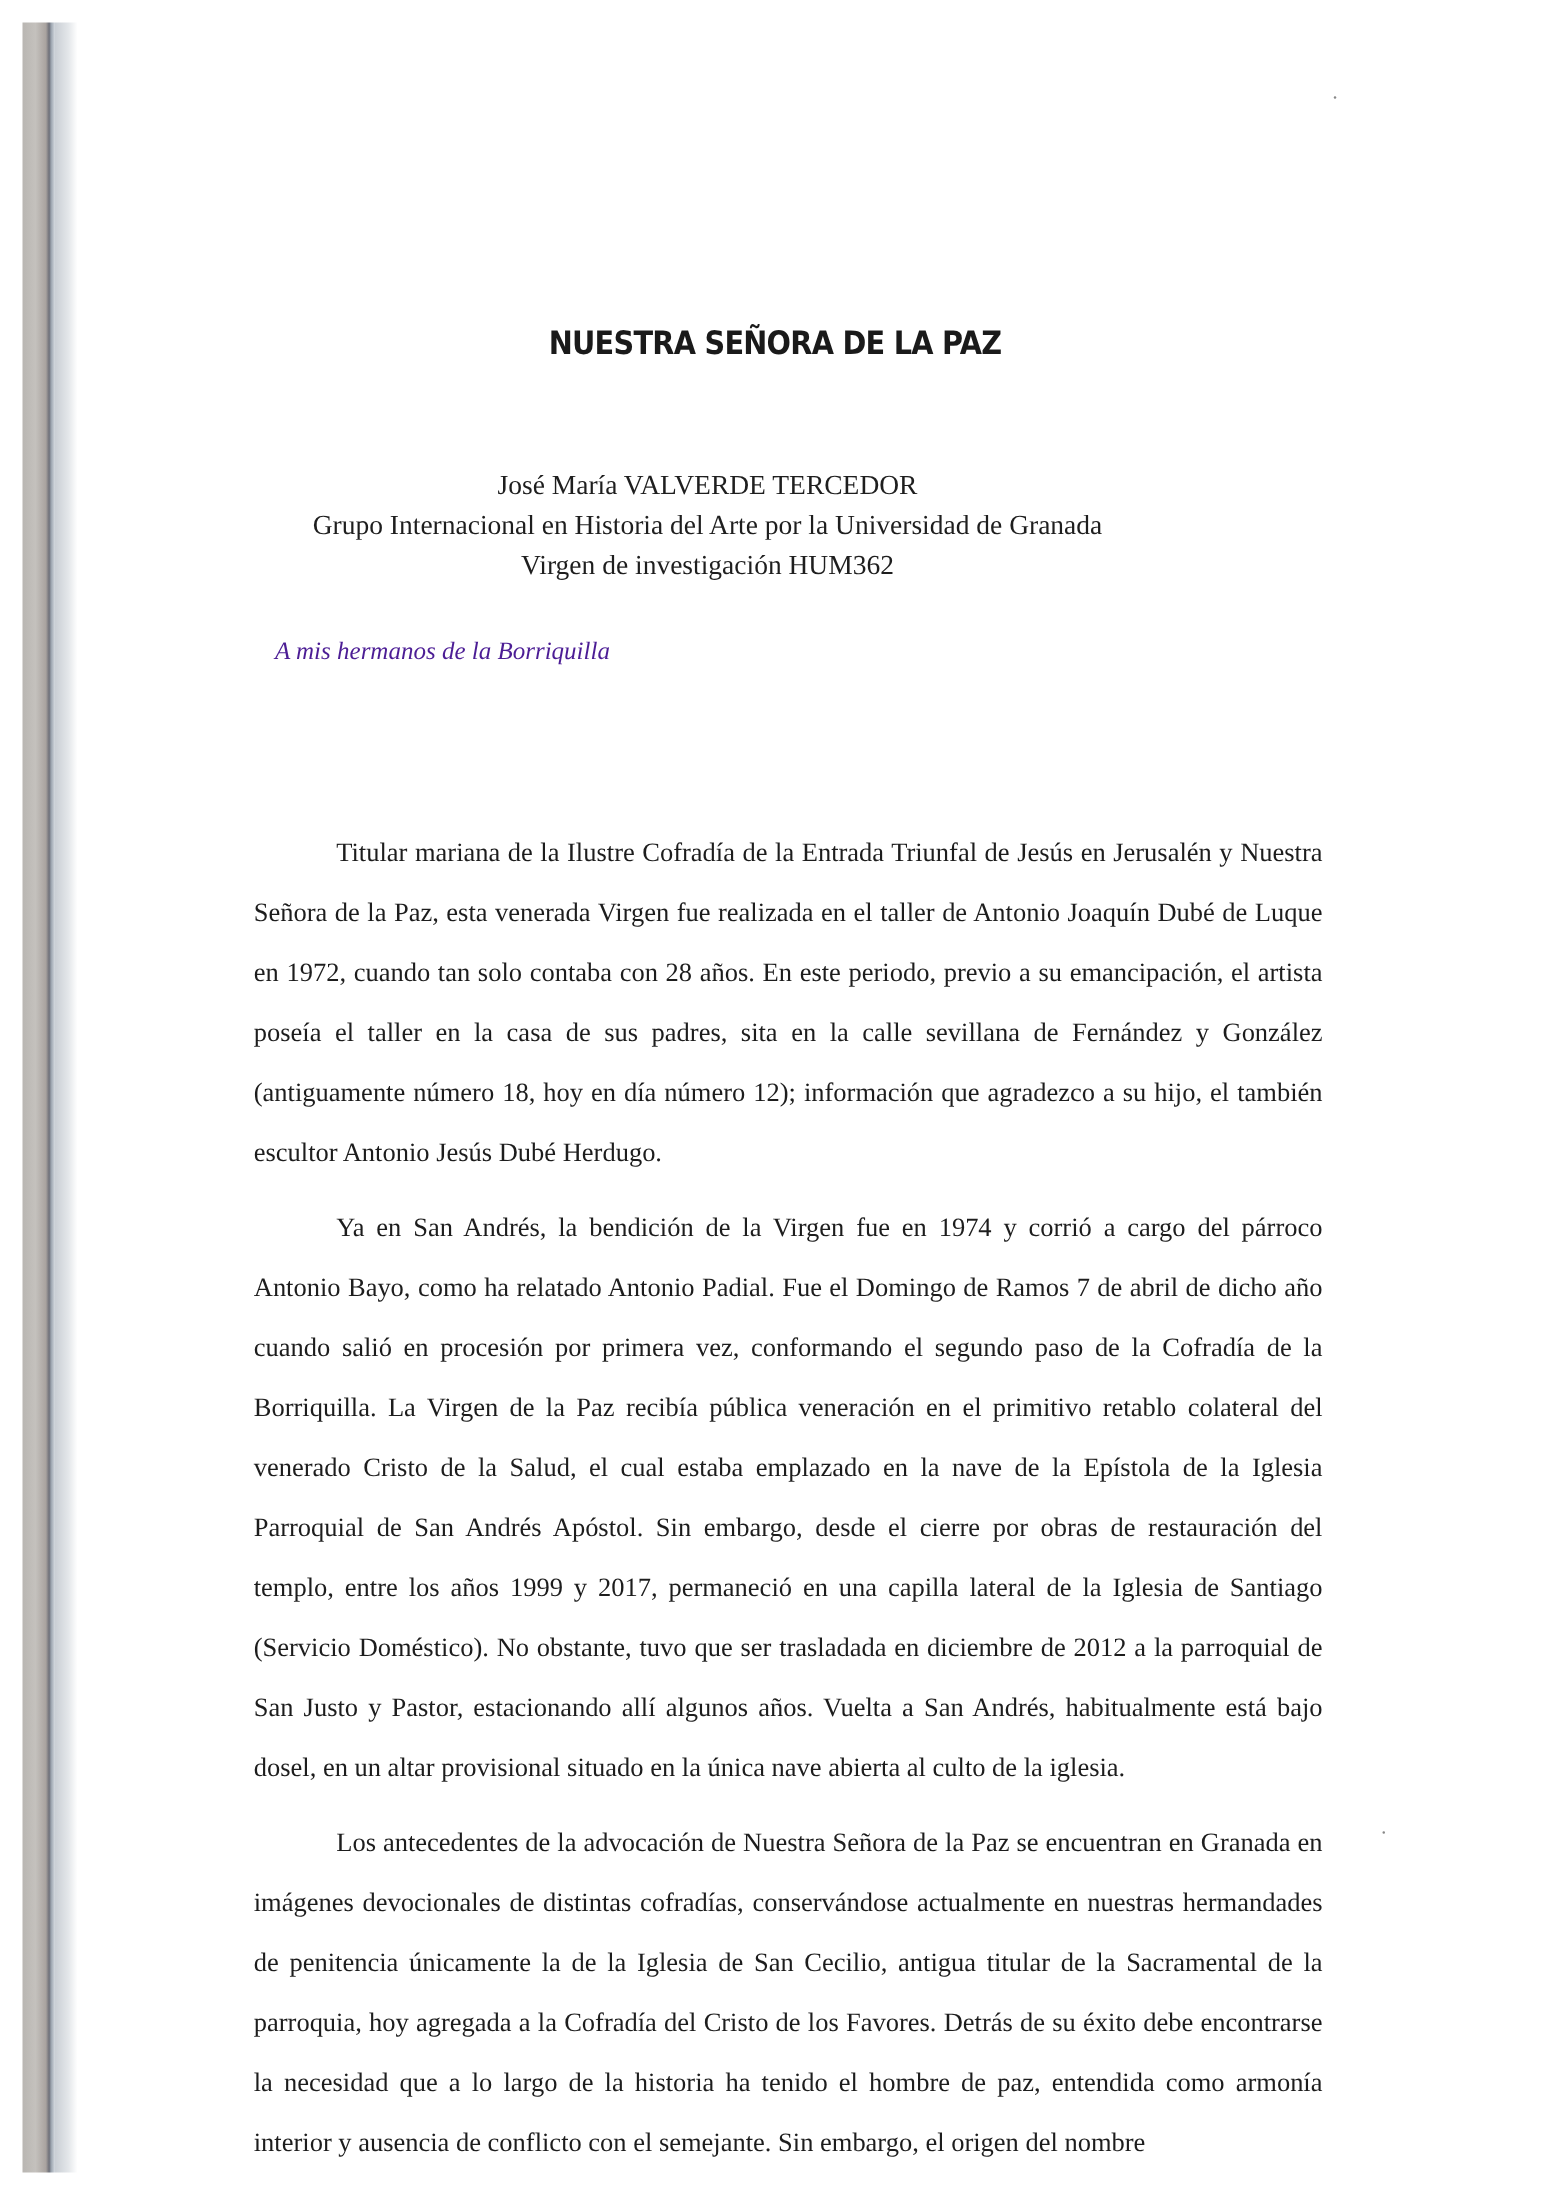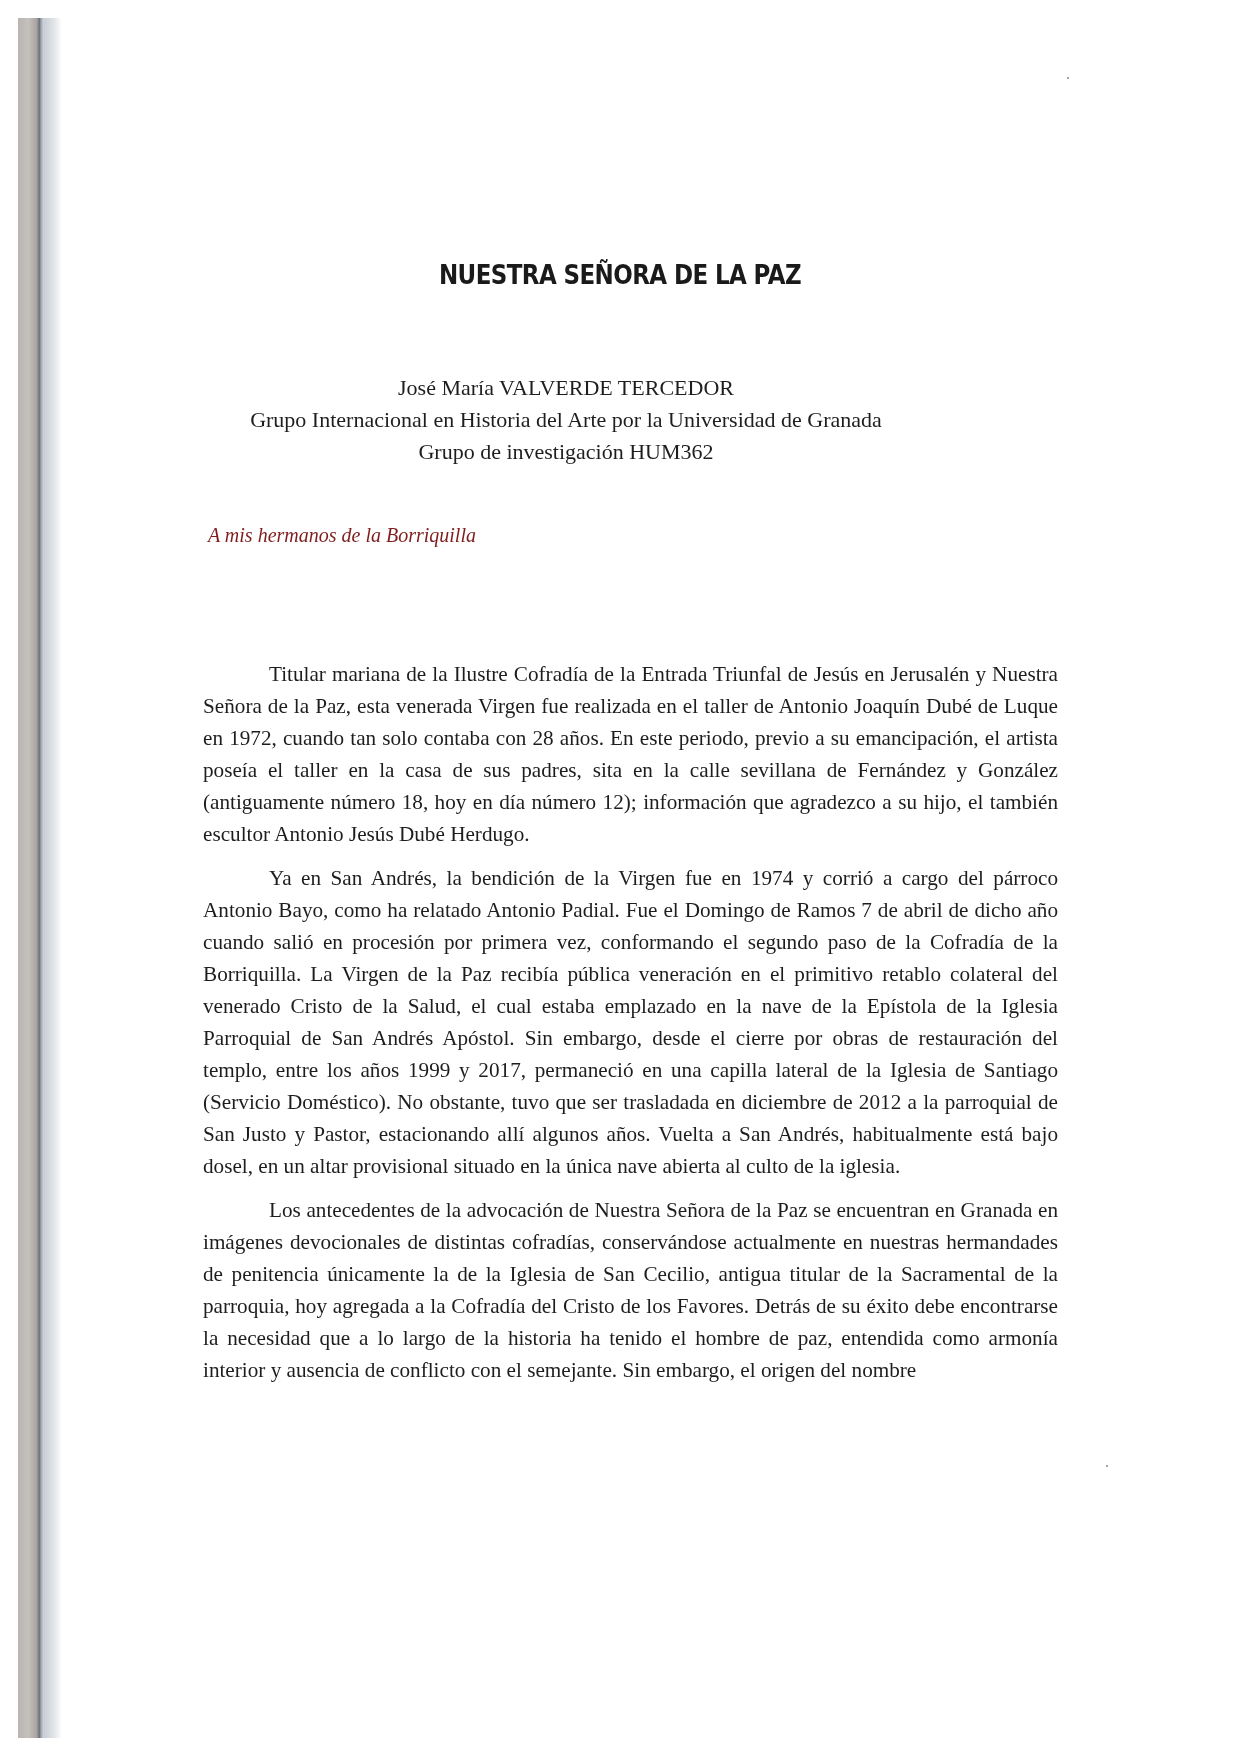--- a/index.html
+++ b/index.html
@@ -18,45 +18,45 @@
   .title {
     position: absolute; left: 0; width: 1240px; top: 262px; text-align: center;
     font-family: "DejaVu Sans", sans-serif; font-weight: bold; font-size: 23px;
     letter-spacing: -0.6px; color: #1a1a1a; transform: scaleY(1.12);
   }
   .author-block {
     position: absolute; left: 0; width: 1132px; top: 372px; text-align: center;
     font-size: 22px; line-height: 32px; color: #1e1e1e;
   }
   .dedication {
-    position: absolute; left: 208px; top: 510px; font-style: italic; font-size: 20px; color: #7f1d1d; margin-top: 14px;
+    position: absolute; left: 220px; top: 510px; font-style: italic; font-size: 20px; color: #4c1d95;
   }
   .body-text {
     position: absolute; left: 203px; width: 855px; top: 658px;
-    font-size: 21.2px; line-height: 32px; text-align: justify; color: #1d1d1d;
+    font-size: 21.2px; line-height: 48px; text-align: justify; color: #1d1d1d;
   }
   .body-text p { margin: 0 0 12px 0; text-indent: 66px; }
   .body-text p.p3 { margin-top: 3px; }
   .speck { position: absolute; width: 2px; height: 2px; background: #888; border-radius: 1px; }
 </style>
 </head>
 <body>
 
 <div class="scan-edge"></div>
 <div class="scan-edge-right"></div>
 
 <div class="speck" style="left:1067px;top:77px;"></div>
 <div class="speck" style="left:1106px;top:1465px;"></div>
 
 <div class="title">NUESTRA SEÑORA DE LA PAZ</div>
 
 <div class="author-block">
   <div>José María VALVERDE TERCEDOR</div>
   <div>Grupo Internacional en Historia del Arte por la Universidad de Granada</div>
-  <div>Grupo de investigación HUM362</div>
+  <div>Virgen de investigación HUM362</div>
 </div>
 
 <div class="dedication">A mis hermanos de la Borriquilla</div>
 
 <div class="body-text">
   <p class="p1">Titular mariana de la Ilustre Cofradía de la Entrada Triunfal de Jesús en Jerusalén y Nuestra Señora de la Paz, esta venerada Virgen fue realizada en el taller de Antonio Joaquín Dubé de Luque en 1972, cuando tan solo contaba con 28 años. En este periodo, previo a su emancipación, el artista poseía el taller en la casa de sus padres, sita en la calle sevillana de Fernández y González (antiguamente número 18, hoy en día número 12); información que agradezco a su hijo, el también escultor Antonio Jesús Dubé Herdugo.</p>
   <p class="p2">Ya en San Andrés, la bendición de la Virgen fue en 1974 y corrió a cargo del párroco Antonio Bayo, como ha relatado Antonio Padial. Fue el Domingo de Ramos 7 de abril de dicho año cuando salió en procesión por primera vez, conformando el segundo paso de la Cofradía de la Borriquilla. La Virgen de la Paz recibía pública veneración en el primitivo retablo colateral del venerado Cristo de la Salud, el cual estaba emplazado en la nave de la Epístola de la Iglesia Parroquial de San Andrés Apóstol. Sin embargo, desde el cierre por obras de restauración del templo, entre los años 1999 y 2017, permaneció en una capilla lateral de la Iglesia de Santiago (Servicio Doméstico). No obstante, tuvo que ser trasladada en diciembre de 2012 a la parroquial de San Justo y Pastor, estacionando allí algunos años. Vuelta a San Andrés, habitualmente está bajo dosel, en un altar provisional situado en la única nave abierta al culto de la iglesia.</p>
   <p class="p3">Los antecedentes de la advocación de Nuestra Señora de la Paz se encuentran en Granada en imágenes devocionales de distintas cofradías, conservándose actualmente en nuestras hermandades de penitencia únicamente la de la Iglesia de San Cecilio, antigua titular de la Sacramental de la parroquia, hoy agregada a la Cofradía del Cristo de los Favores. Detrás de su éxito debe encontrarse la necesidad que a lo largo de la historia ha tenido el hombre de paz, entendida como armonía interior y ausencia de conflicto con el semejante. Sin embargo, el origen del nombre</p>
 </div>
 

